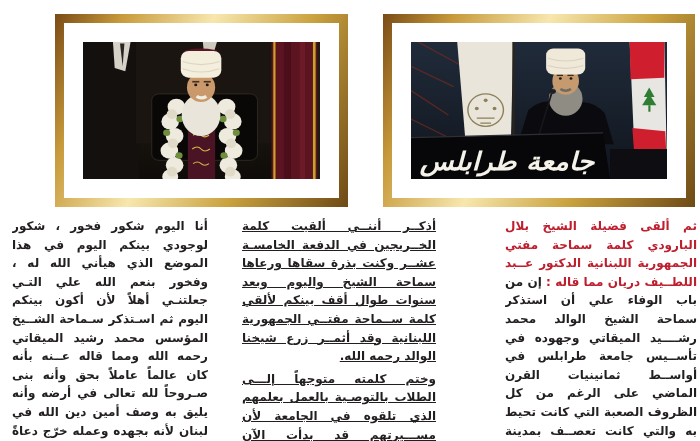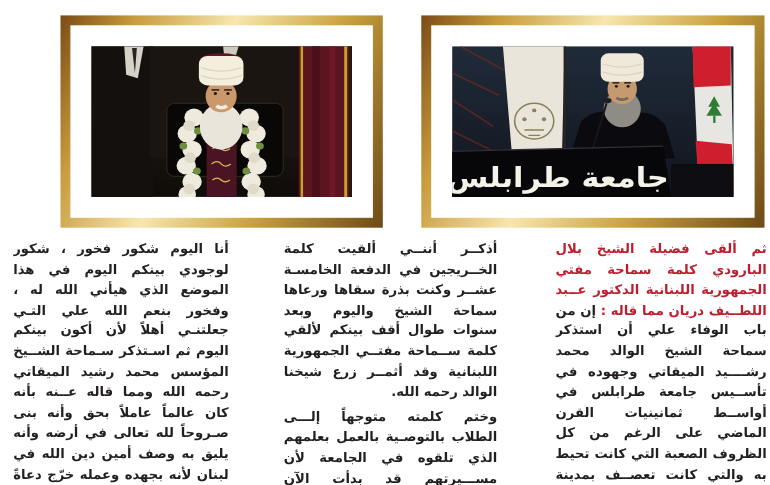--- a/index.html
+++ b/index.html
@@ -8,37 +8,37 @@
     background:#ffffff;
     font-family:"DejaVu Sans", sans-serif;
   }
   .frame{
     position:absolute;top:14px;height:193px;box-sizing:border-box;
     padding:9px;
     background:linear-gradient(115deg,#7a4b15 0%,#c89b3c 18%,#f7e7ae 42%,#e3c univers 55%,#caa23f 68%,#6e4a16 100%);
     background:linear-gradient(115deg,#7a4b15 0%,#c89b3c 18%,#f7e7ae 42%,#caa23f 68%,#6e4a16 100%);
   }
   .frame-inner{
-    background:#ffffff;padding:19px;width:100%;height:100%;box-sizing:border-box;
+    background:#ffffff;padding:19px;width:100%;height:100%;box-sizing:border-box;font-style:italic;
   }
   .frame-inner svg{display:block;width:100%;height:100%;}
   #frameLeft{left:55px;width:293px;}
   #frameRight{left:383px;width:312px;}
 
   .col{
     position:absolute;top:217px;height:224px;overflow:hidden;
     direction:rtl;text-align:justify;
     font-size:12px;font-weight:bold;line-height:18.6px;
     color:#231f20;
   }
   .col p{margin:0;}
   .col p + p{margin-top:4px;}
   .red{color:#be1e2d;}
   #colRight{left:505px;width:192px;}
-  #colMiddle{left:258px;width:194px;}
+  #colMiddle{left:242px;width:194px;text-decoration:underline;}
   #colLeft{left:12px;width:196px;}
   .podium-label{
     font-family:"DejaVu Sans", sans-serif;
     font-weight:bold;
   }
 </style>
 </head>
 <body>
 
 <main>

